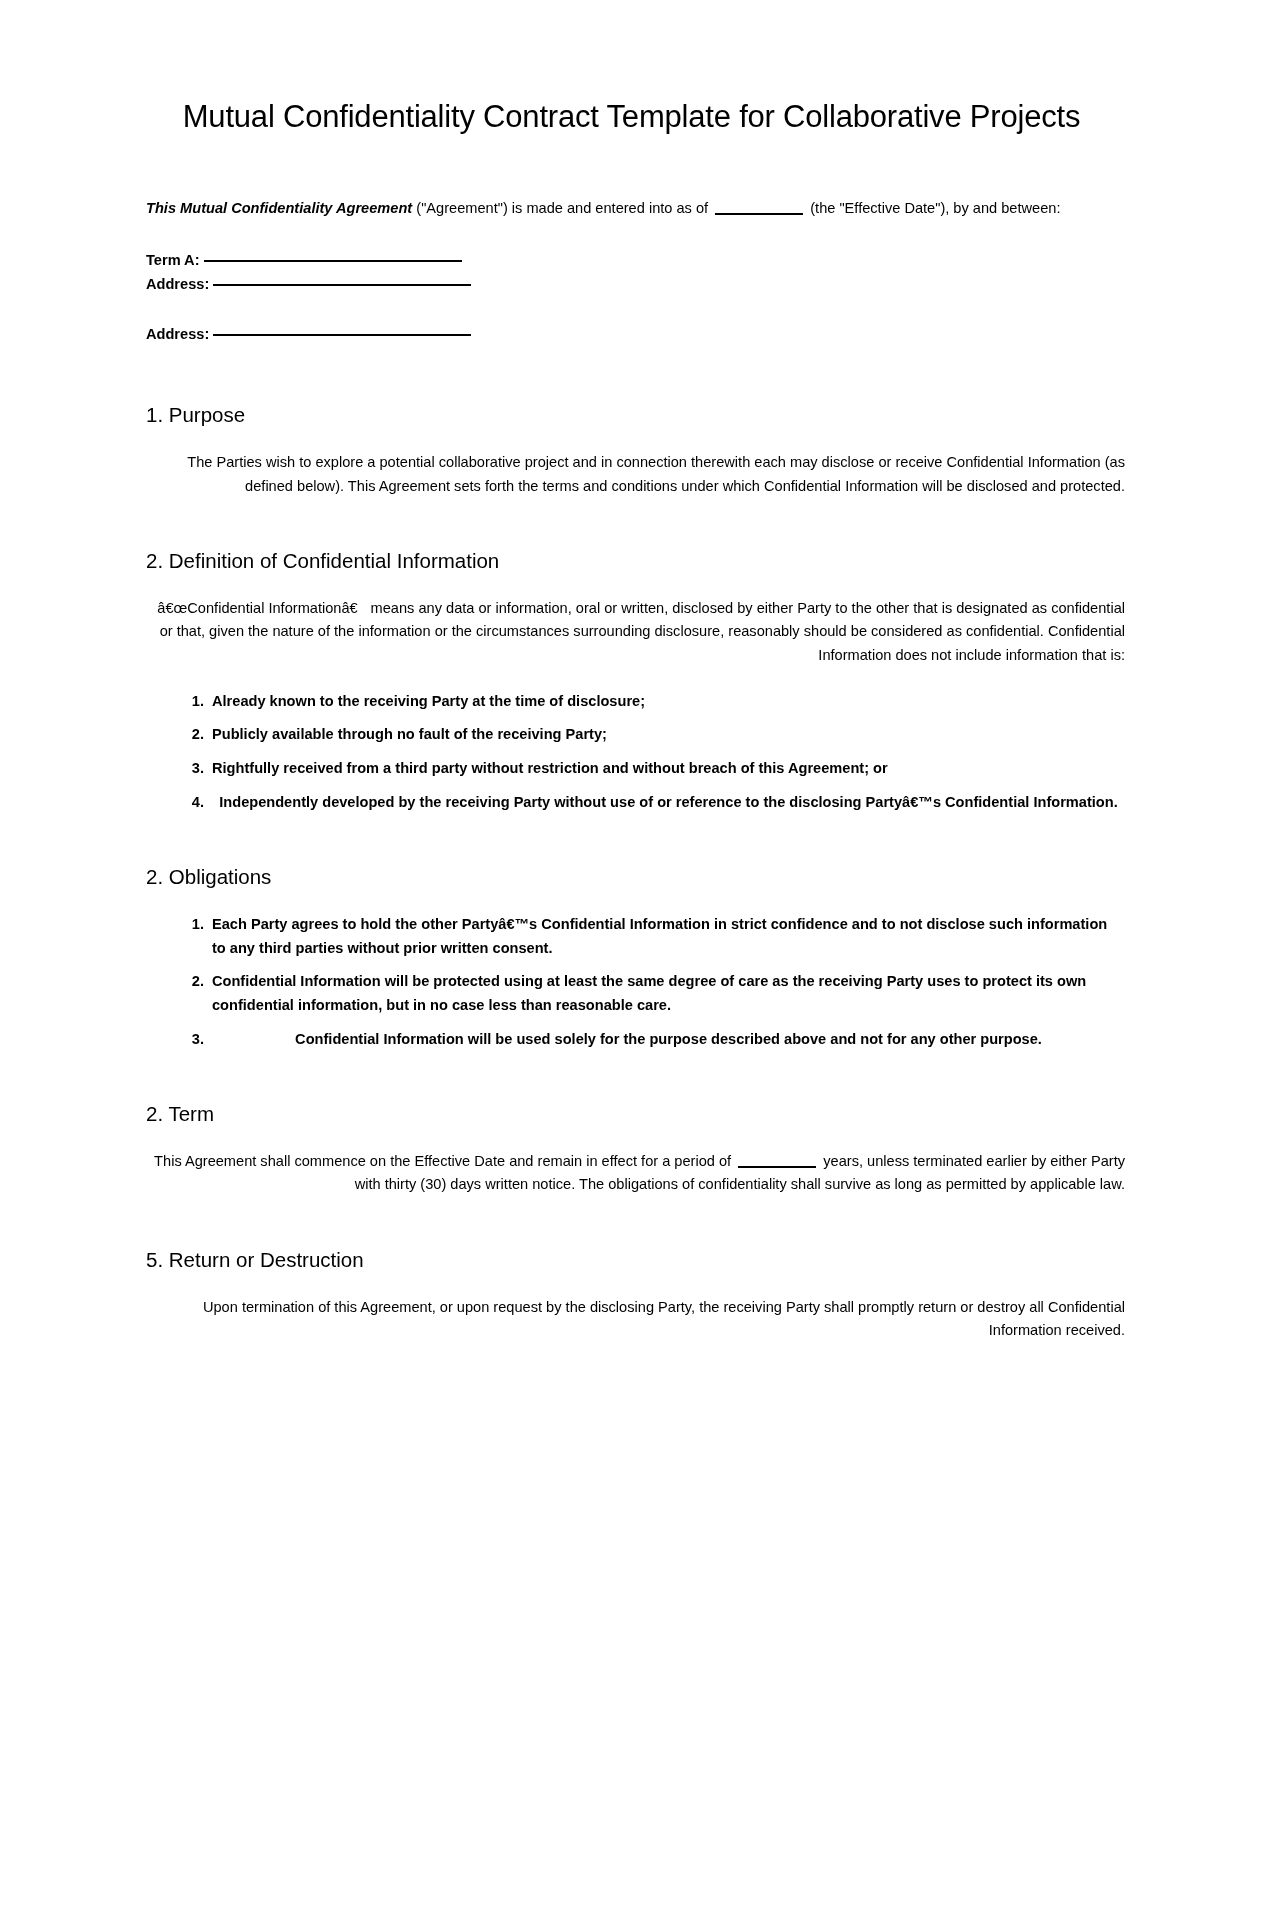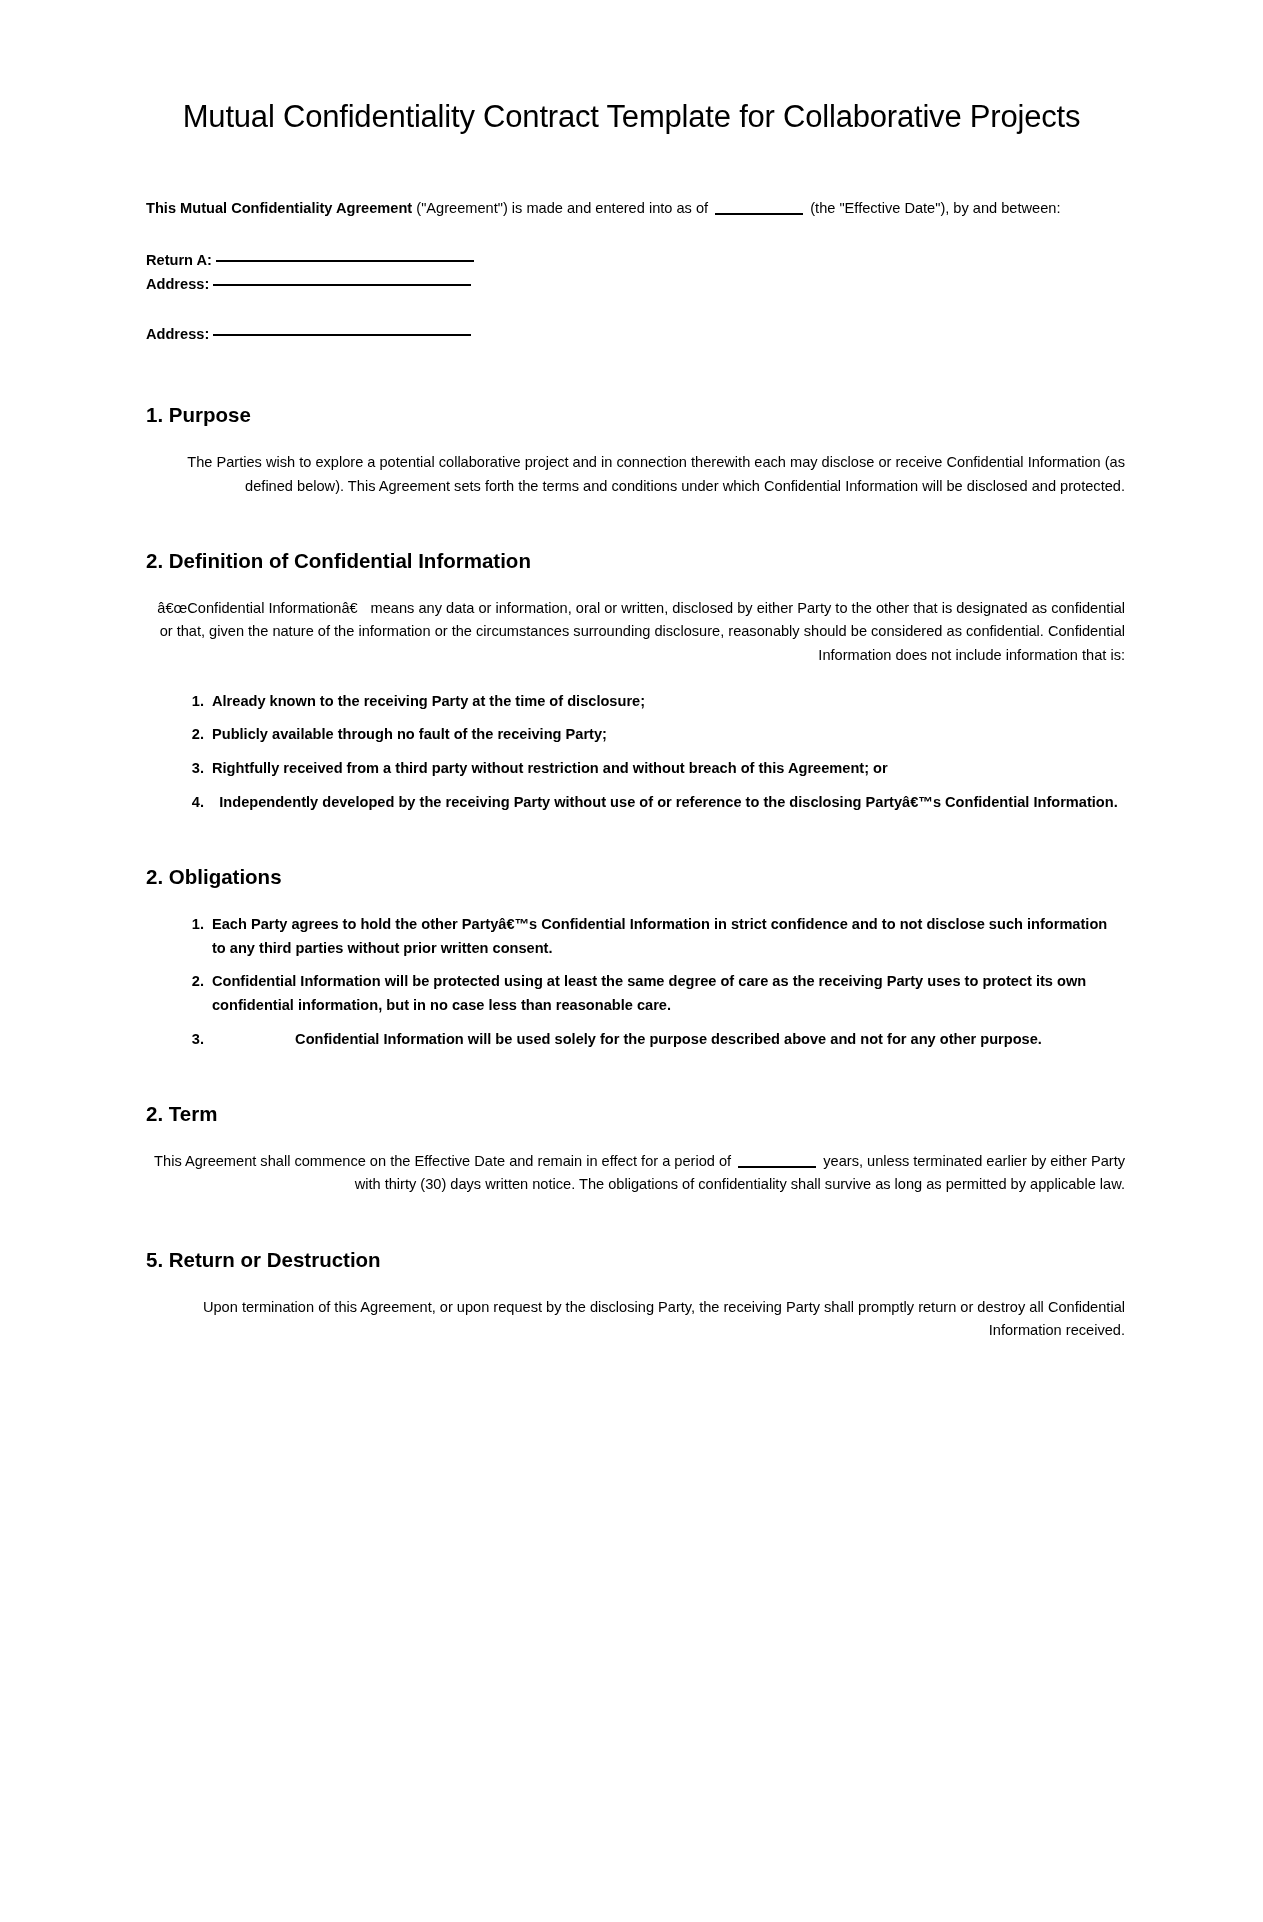--- a/index.html
+++ b/index.html
@@ -38,21 +38,21 @@
     letter-spacing: -0.2px;
   }
   .body-col {
     padding: 0 24px 0 32px;
   }
   p.intro {
     font-size: 14.6px;
     line-height: 1.55;
     margin: 60px 0 0 0;
   }
-  .b { font-weight: bold; }
+  .b { font-weight: bold; font-style: italic; }
   .blank-sm {
     display: inline-block;
     border-bottom: 2.2px solid #000;
     width: 88px;
     vertical-align: -2px;
     margin: 0 3px;
   }
   .blank-md {
     display: inline-block;
     border-bottom: 2.2px solid #000;
@@ -73,21 +73,21 @@
   .party-row .rule {
     display: inline-block;
     border-bottom: 2.4px solid #000;
     vertical-align: 3px;
     margin-left: 4px;
   }
   .party-row.name .rule { width: 258px; }
   .party-row.addr .rule { width: 258px; }
   h2.sec {
     font-size: 20.5px;
-    font-weight: bold;
+    font-weight: normal;
     margin: 50px 0 0 0;
     line-height: 1.3;
   }
   h2.sec.first { margin-top: 56px; }
   p.body {
     font-size: 14.6px;
     line-height: 1.62;
     margin: 22px 0 0 0;
     text-align: right;
   }
@@ -111,21 +111,21 @@
 <div class="page">
   <div class="content">
 
     <h1 class="doc-title">Mutual Confidentiality Contract Template for Collaborative Projects</h1>
 
     <div class="body-col">
 
       <p class="intro"><span class="b">This Mutual Confidentiality Agreement</span><span> ("Agreement") is made and entered into as of </span><span class="blank-sm"></span><span> (the "Effective Date"), by and between:</span></p>
 
       <div class="party-block">
-        <div class="party-row name"><span>Return A:</span><span class="rule"></span></div>
+        <div class="party-row name"><span>Term A:</span><span class="rule"></span></div>
         <div class="party-row addr"><span>Address:</span><span class="rule"></span></div>
       </div>
 
       <div class="party-block second">
         <div class="party-row addr"><span>Address:</span><span class="rule"></span></div>
       </div>
 
       <h2 class="sec first">1. Purpose</h2>
       <p class="body">The Parties wish to explore a potential collaborative project and in connection therewith each may disclose or receive Confidential Information (as defined below). This Agreement sets forth the terms and conditions under which Confidential Information will be disclosed and protected.</p>
 

